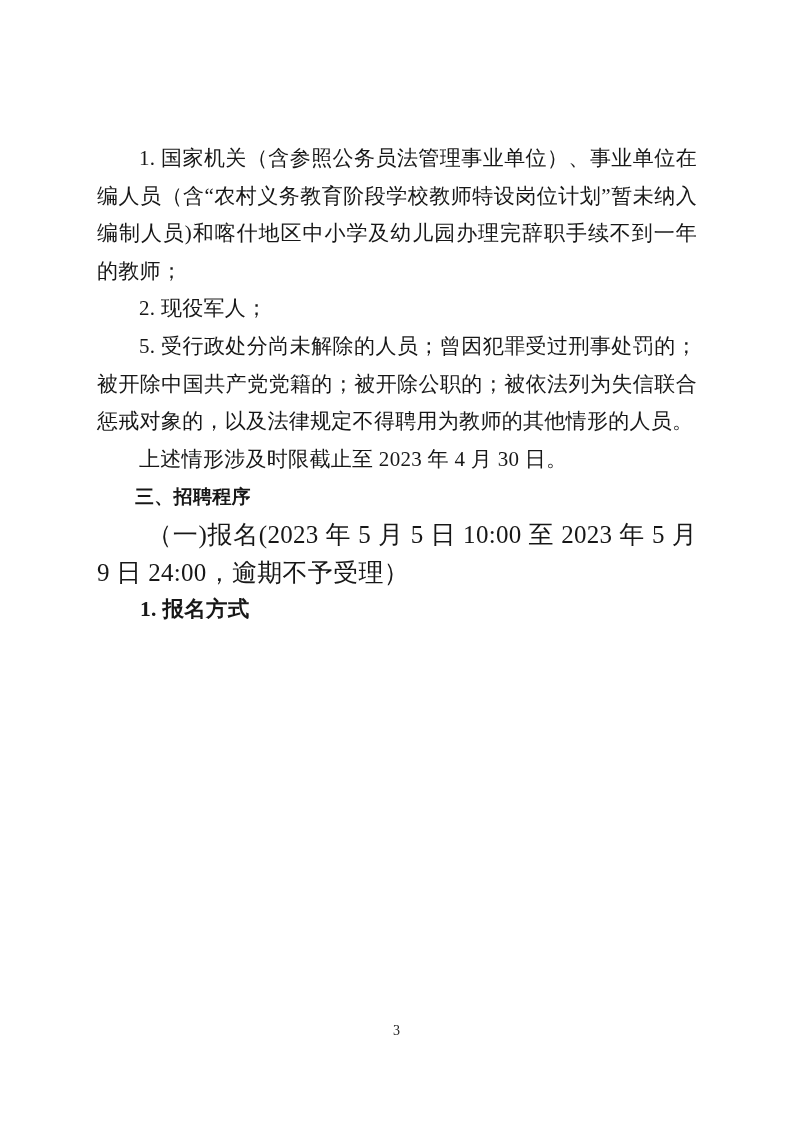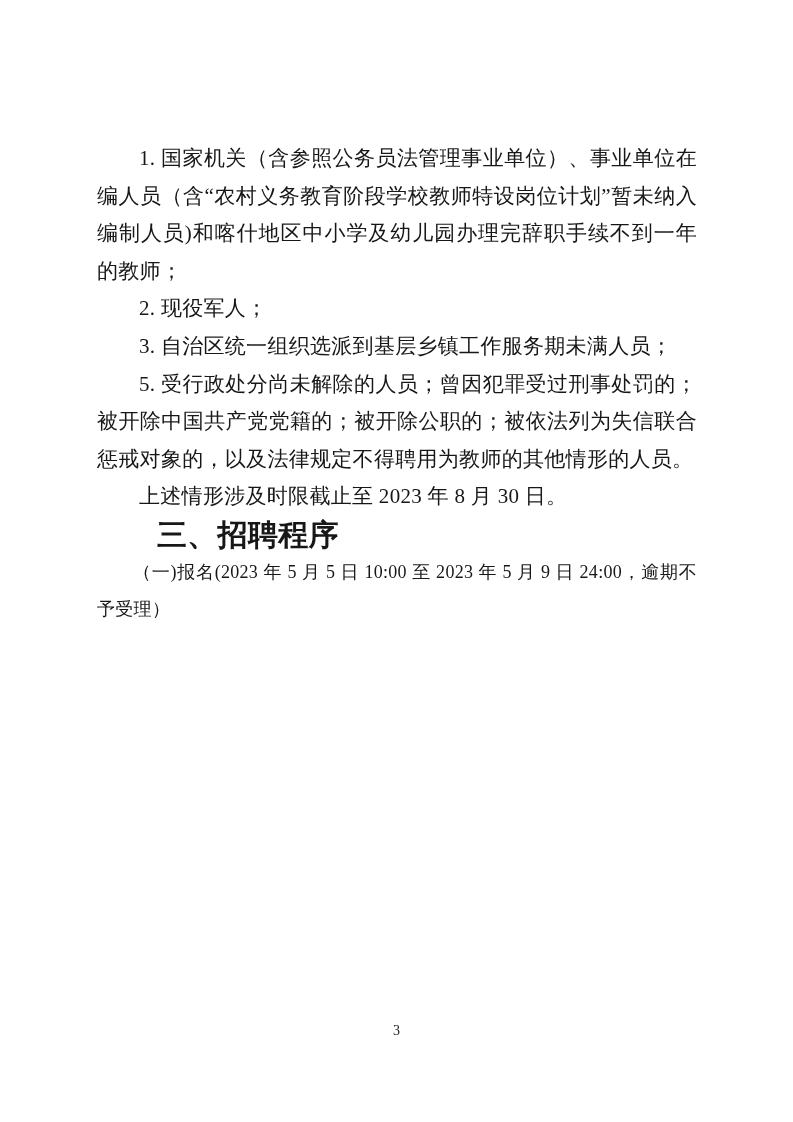--- a/index.html
+++ b/index.html
@@ -27,31 +27,31 @@
     padding: 0;
     font-size: 21px;
     line-height: 37.6px;
     text-align: justify;
     text-indent: 2em;
     letter-spacing: 0.3px;
   }
   p.heading-black {
     font-family: "Liberation Sans", "DejaVu Sans", sans-serif;
     font-weight: bold;
-    font-size: 30px;
+    font-size: 19px;
     text-align: left;
   }
   p.heading-bold {
     font-weight: bold;
     font-size: 21.5px;
     text-align: left;
   }
   p.kaiti-para {
     
-    font-size: 18px;
+    font-size: 25px;
   }
   .url-bold {
     font-weight: bold;
     letter-spacing: 0;
   }
   .page-number {
     position: absolute;
     top: 1022px;
     left: 0;
     width: 100%;
@@ -64,30 +64,30 @@
 </head>
 <body>
 
 <div class="page">
   <div class="content">
 
     <p>1. 国家机关（含参照公务员法管理事业单位）、事业单位在编人员（含“农村义务教育阶段学校教师特设岗位计划”暂未纳入编制人员)和喀什地区中小学及幼儿园办理完辞职手续不到一年的教师；</p>
 
     <p>2. 现役军人；</p>
 
-    <p>3. 自治区统一组织选派到基层乡镇工作服务期未满人员；</p>
 
 
     <p>5. 受行政处分尚未解除的人员；曾因犯罪受过刑事处罚的；被开除中国共产党党籍的；被开除公职的；被依法列为失信联合惩戒对象的，以及法律规定不得聘用为教师的其他情形的人员。</p>
 
-    <p>上述情形涉及时限截止至 2023 年 8 月 30 日。</p>
+    <p>上述情形涉及时限截止至 2023 年 4 月 30 日。</p>
 
     <p class="heading-black">三、招聘程序</p>
 
 
     <p class="kaiti-para">（一)报名(2023 年 5 月 5 日 10:00 至 2023 年 5 月 9 日 24:00，逾期不予受理）</p>
 
+    <p class="heading-bold">1. 报名方式</p>
 
 
   </div>
 
   <div class="page-number">3</div>
 </div>
 
 </body></html>

